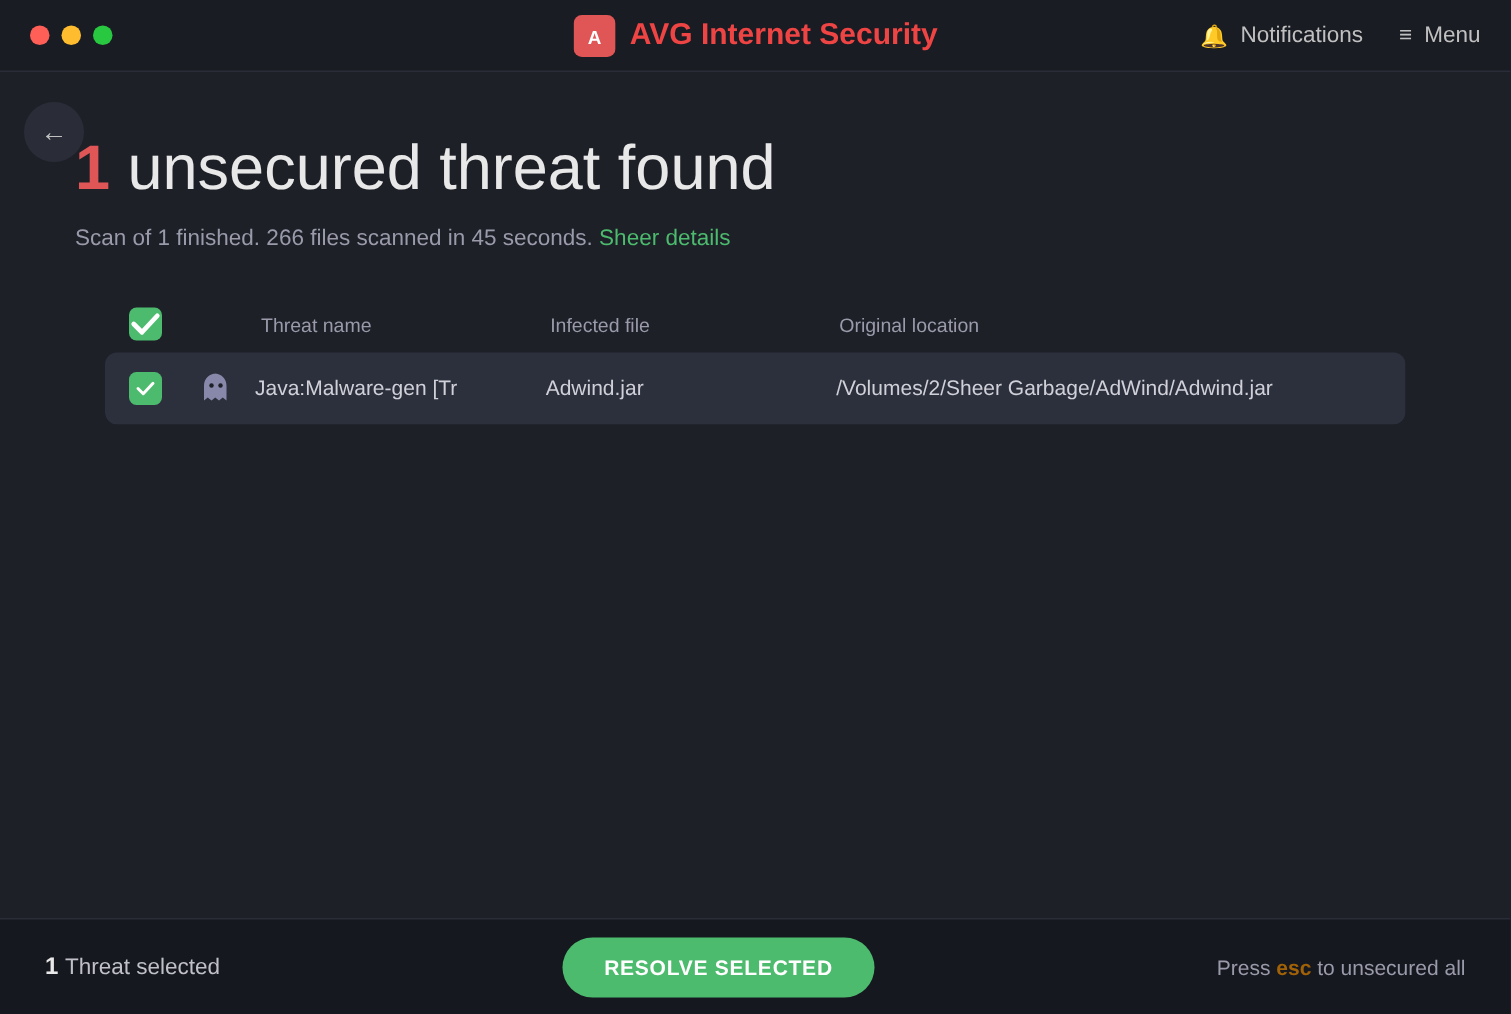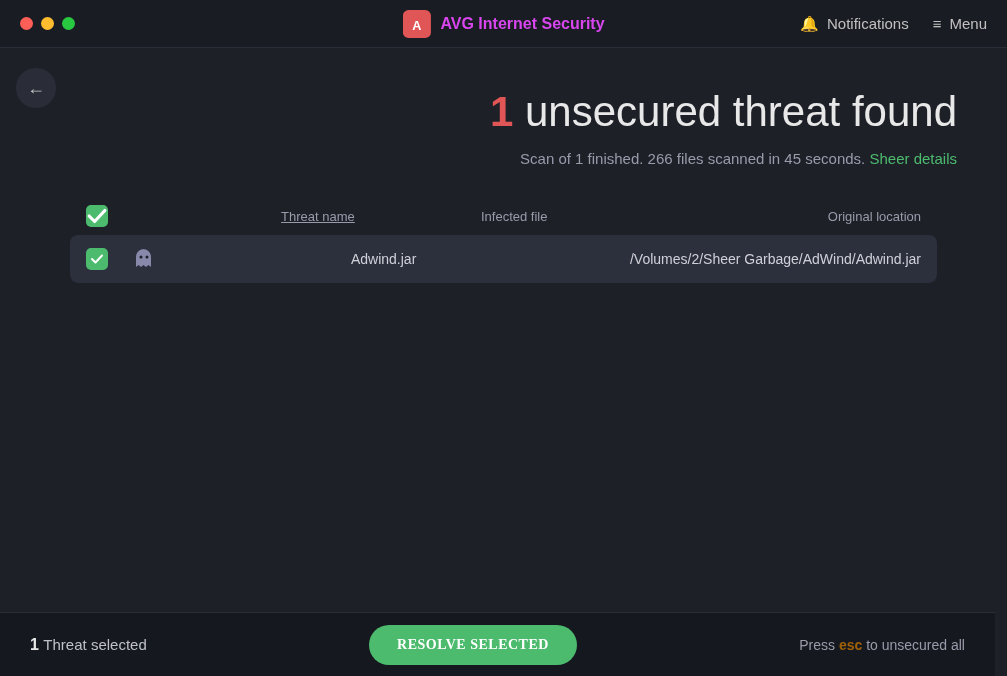--- a/index.html
+++ b/index.html
@@ -54,23 +54,23 @@
       align-items: center;
       gap: 10px;
     }
 
     .app-logo {
       width: 28px;
       height: 28px;
     }
 
     .app-title {
-      font-size: 16px;
+      font-size: 20px;
       font-weight: 600;
-      color: #d946ef;
+      color: #ef4444;
     }
 
     .title-right {
       display: flex;
       align-items: center;
       gap: 24px;
     }
 
     .notifications-btn {
       display: flex;
@@ -108,21 +108,21 @@
       justify-content: center;
       cursor: pointer;
       border: none;
       color: #c0c0c0;
       font-size: 18px;
     }
 
     
     .main-content {
       padding: 40px 50px 20px;
-      text-align: right;
+      text-align: left;
     }
 
     .threat-headline {
       font-size: 42px;
       font-weight: 300;
       color: #e8e8e8;
       margin-bottom: 14px;
     }
 
     .threat-count {
@@ -154,21 +154,21 @@
       align-items: center;
       padding: 8px 16px;
       color: #9a9aaa;
       font-size: 13px;
       font-weight: 500;
       gap: 12px;
     }
 
     .col-check { width: 32px; flex-shrink: 0; }
     .col-icon { width: 32px; flex-shrink: 0; }
-    .col-name { flex: 1; min-width: 0; text-decoration: underline; }
+    .col-name { flex: 1; min-width: 0; }
     .col-file { flex: 1; min-width: 0; }
     .col-location { flex: 2; min-width: 0; }
 
     .table-row {
       display: flex;
       align-items: center;
       padding: 10px 16px;
       background-color: #2c303d;
       border-radius: 8px;
       gap: 12px;
@@ -222,21 +222,21 @@
       white-space: nowrap;
       overflow: hidden;
       text-overflow: ellipsis;
     }
 
     
     .footer {
       position: absolute;
       bottom: 0;
       left: 0;
-      right: 12px;
+      right: 0;
       height: 64px;
       background-color: #16181f;
       display: flex;
       align-items: center;
       justify-content: space-between;
       padding: 0 30px;
       border-top: 1px solid #2a2d38;
     }
 
     .threat-selected-label {
@@ -253,21 +253,20 @@
       background-color: #4cbb6e;
       color: #fff;
       border: none;
       border-radius: 24px;
       padding: 12px 28px;
       font-size: 14px;
       font-weight: 700;
       letter-spacing: 0.5px;
       cursor: pointer;
       text-transform: uppercase;
-      font-family: Liberation Serif, serif;
     }
 
     .deselect-hint {
       font-size: 14px;
       color: #9a9aaa;
     }
 
     .deselect-hint strong {
       color: #a16207;
       font-weight: 600;
@@ -350,20 +349,23 @@
         </div>
       </div>
       <div class="col-icon threat-icon">
 
         <svg viewBox="0 0 24 24" width="24" height="24" fill="none" xmlns="http://www.w3.org/2000/svg">
           <path d="M12 2C7.58 2 4 5.58 4 10v10l2.5-2 2.5 2 2.5-2 2.5 2 2.5-2 2.5 2V10c0-4.42-3.58-8-8-8z" fill="#8888aa"></path>
           <circle cx="9" cy="10" r="1.5" fill="#1e2028"></circle>
           <circle cx="15" cy="10" r="1.5" fill="#1e2028"></circle>
         </svg>
       </div>
+      <div class="col-name">
+        <span class="cell-text">Java:Malware-gen [Tr</span>
+      </div>
       <div class="col-file">
         <span class="cell-text">Adwind.jar</span>
       </div>
       <div class="col-location">
         <span class="cell-text">/Volumes/2/Sheer Garbage/AdWind/Adwind.jar</span>
       </div>
     </div>
   </div>
 </div>
 

